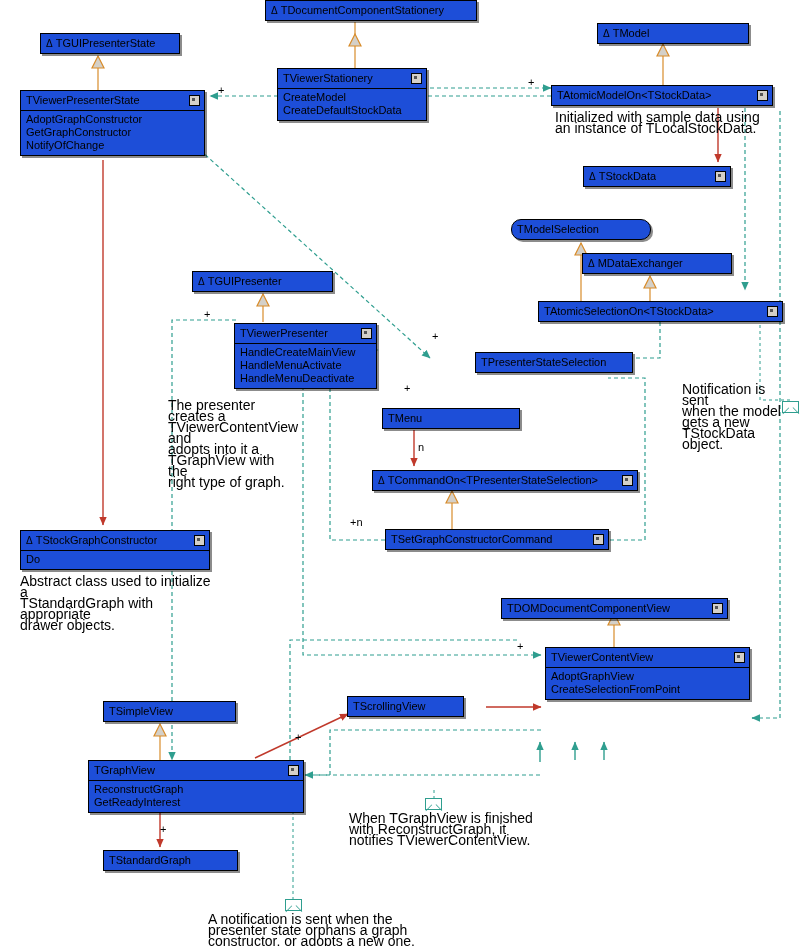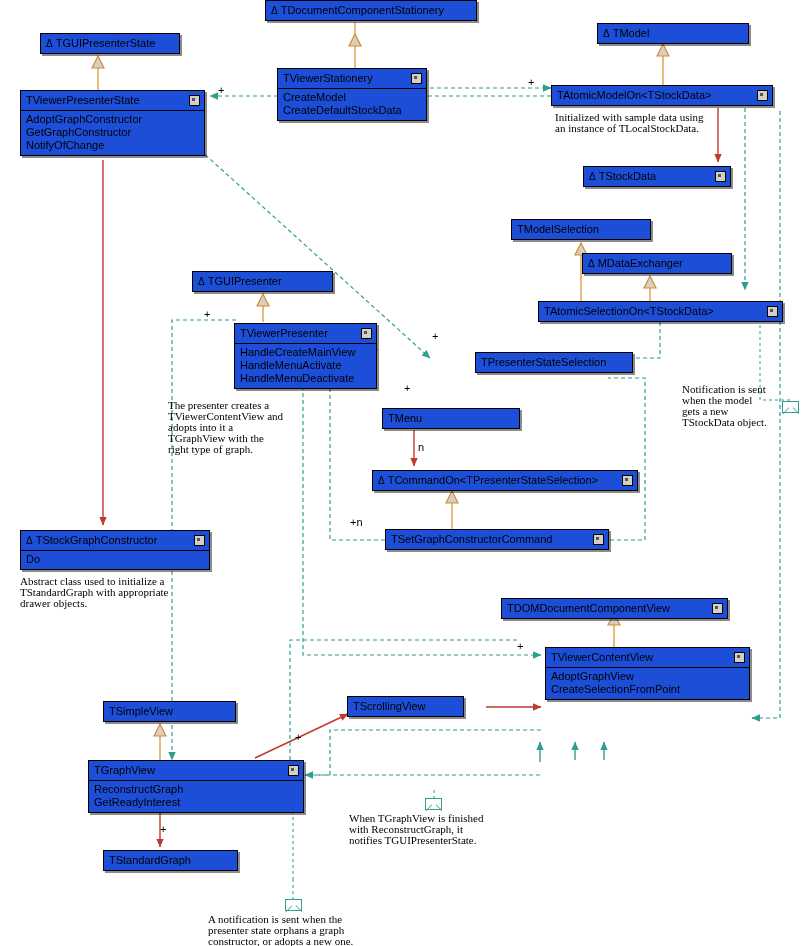--- a/index.html
+++ b/index.html
@@ -76,25 +76,24 @@
   }
   .node .compartment.dashed {
     border-top: 1px dashed #000000;
   }
   .node .member {
     line-height: 13px;
     white-space: nowrap;
   }
   .note {
     position: absolute;
-    font-size: 11px;
+    font-size: 14px;
     line-height: 11px;
     color: #000000;
     white-space: pre-line;
-    font-family: Liberation Serif, serif;
   }
   .env-icon {
     position: absolute;
     width: 17px;
     height: 12px;
     border: 1px solid #2f9e8f;
     background: #ffffff;
     box-sizing: border-box;
   }
   .env-icon::before,
@@ -277,21 +276,21 @@
     </div>
   </div>
 
   <div class="node" style="left:583px; top:166px; width:148px;">
     <div class="title-row">
       <span class="title-text"><span class="abstract-mark">Δ</span><span>TStockData</span></span>
       <span class="adorn"></span>
     </div>
   </div>
 
-  <div class="node" style="left:511px; top:219px; width:140px;">
+  <div class="node" style="left:511px; top:219px; width:140px;border-radius:10px;">
     <div class="title-row">
       <span class="title-text">TModelSelection</span>
     </div>
   </div>
 
   <div class="node" style="left:582px; top:253px; width:150px;">
     <div class="title-row">
       <span class="title-text"><span class="abstract-mark">Δ</span><span>MDataExchanger</span></span>
     </div>
   </div>
@@ -413,21 +412,21 @@
 right type of graph.</div>
   <div class="note" style="left:20px; top:576px; width:200px;">Abstract class used to initialize a
 TStandardGraph with appropriate
 drawer objects.</div>
   <div class="note" style="left:682px; top:384px; width:100px;">Notification is sent
 when the model
 gets a new
 TStockData object.</div>
   <div class="note" style="left:349px; top:813px; width:200px;">When TGraphView is finished
 with ReconstructGraph, it
-notifies TGUIPresenterState.</div>
+notifies TViewerContentView.</div>
   <div class="note" style="left:208px; top:914px; width:220px;">A notification is sent when the
 presenter state orphans a graph
 constructor, or adopts a new one.</div>
 
   <div class="env-icon" style="left:782px; top:401px;"></div>
   <div class="env-icon" style="left:425px; top:798px;"></div>
   <div class="env-icon" style="left:285px; top:899px;"></div>
 
   <div class="plus-label" style="left:528px; top:76px;">+</div>
   <div class="plus-label" style="left:218px; top:84px;">+</div>

